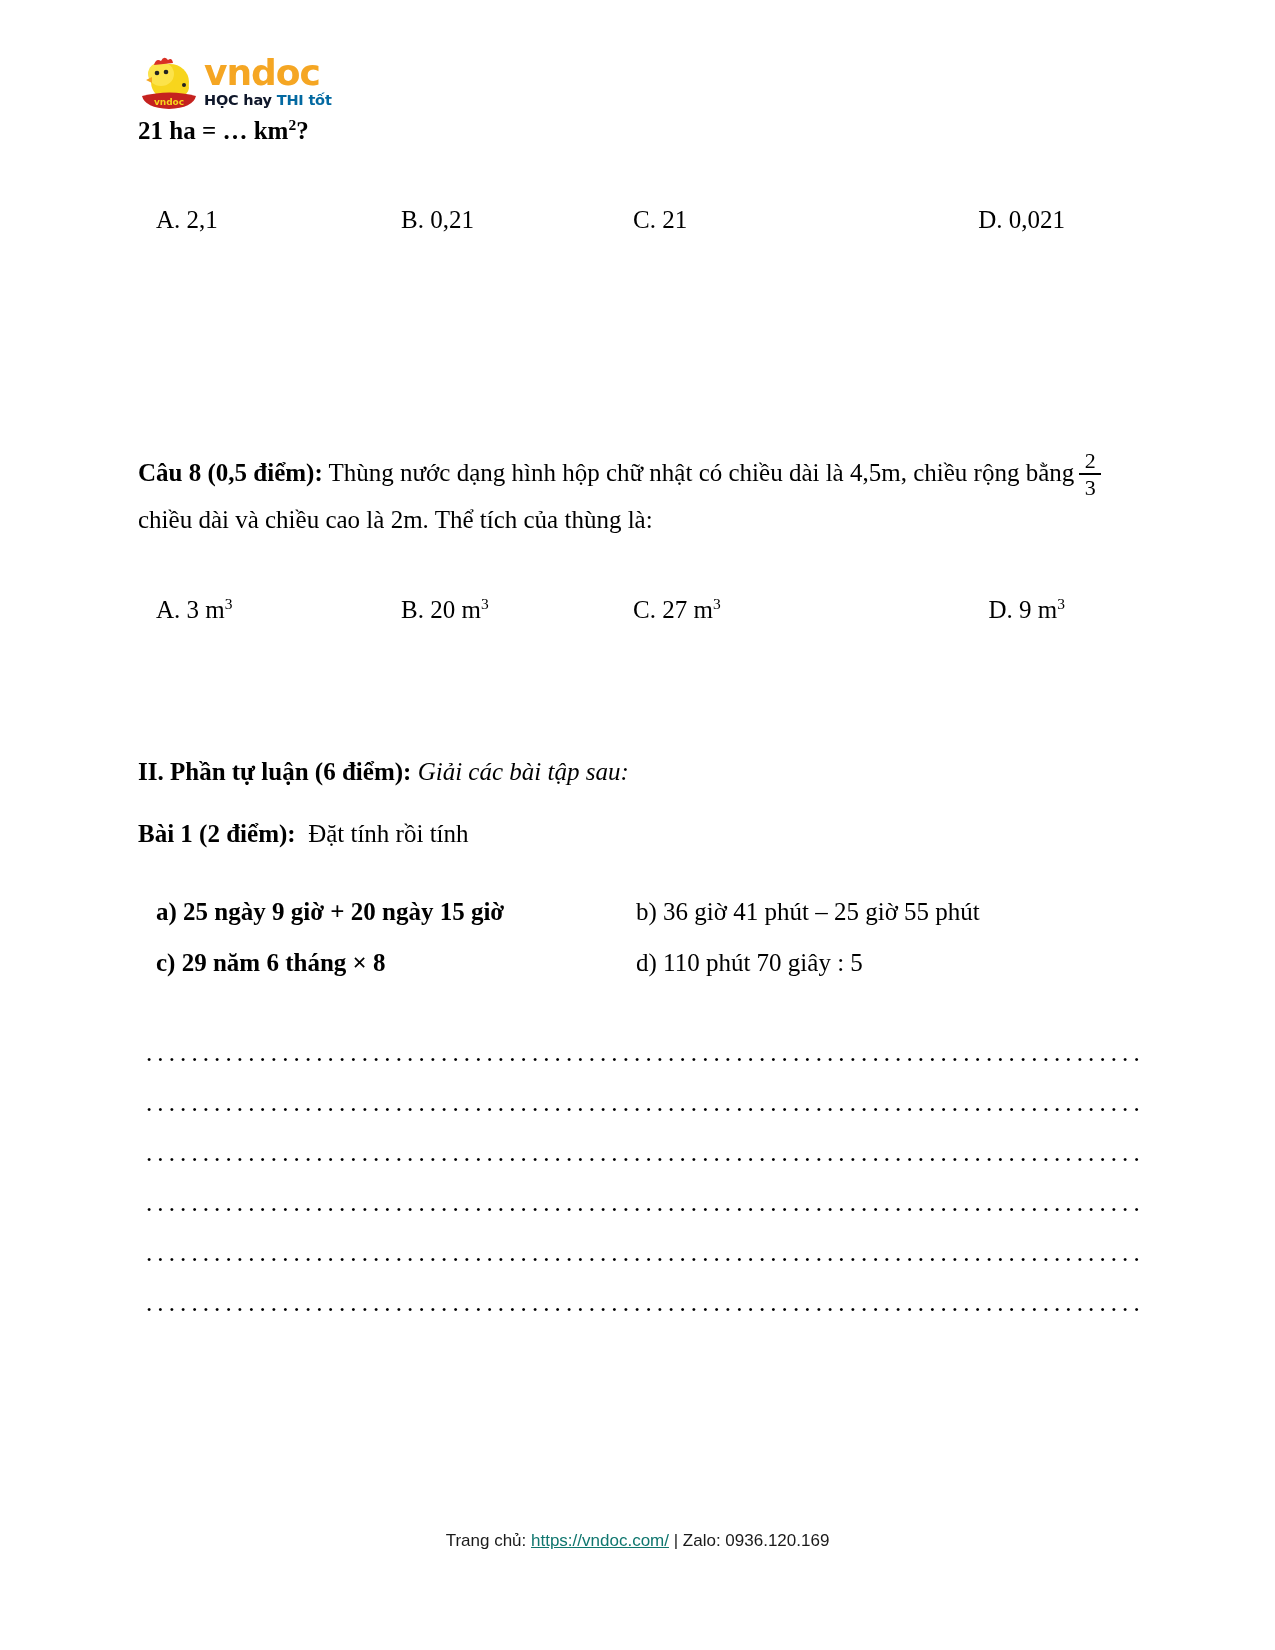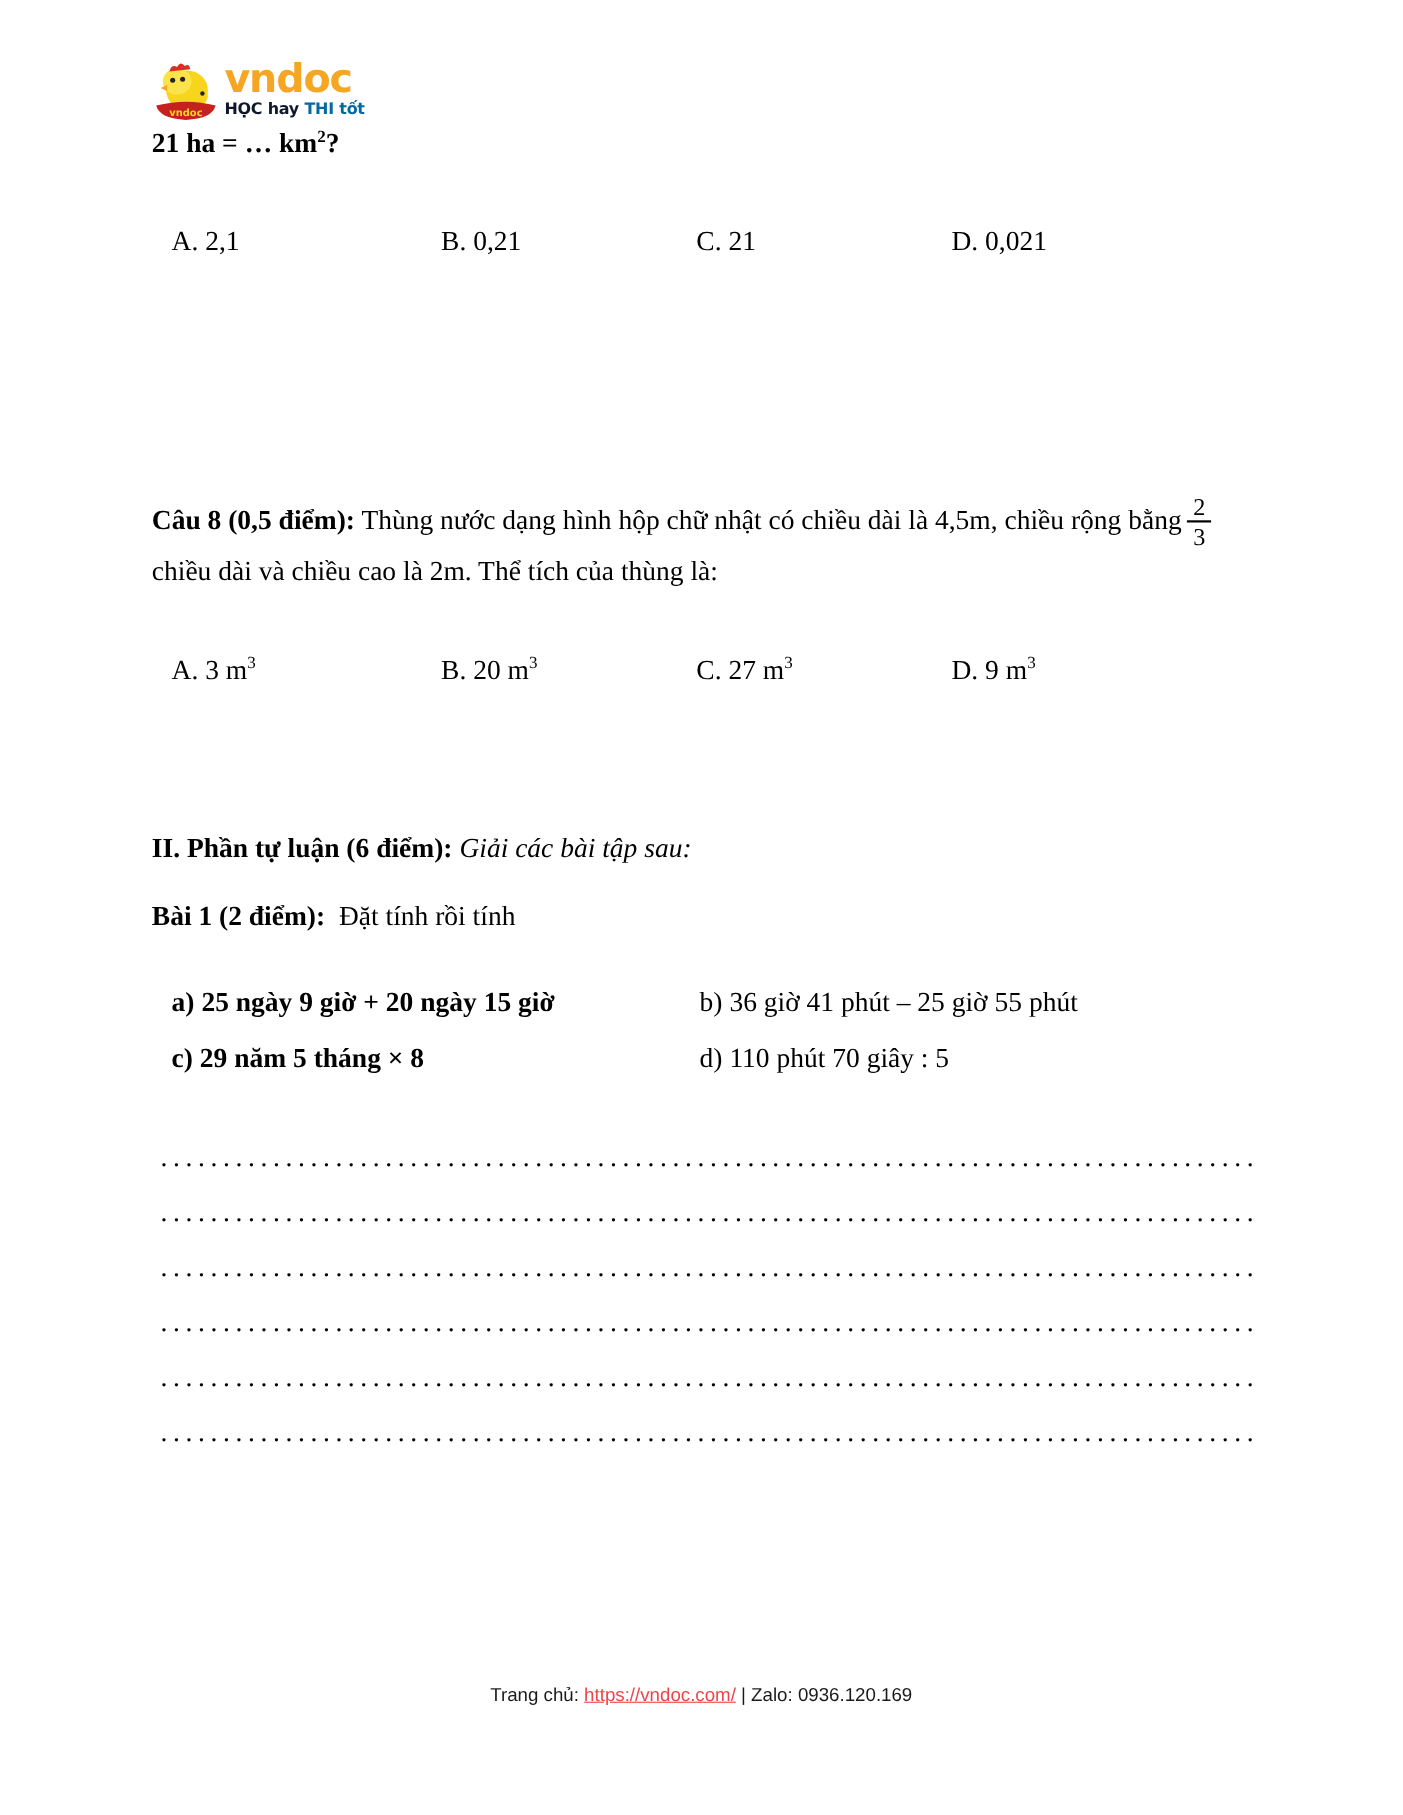--- a/index.html
+++ b/index.html
@@ -81,21 +81,21 @@
     display: flex;
     font-size: 25px;
     line-height: 1;
   }
   .opt {
     flex: none;
   }
   .opt-a { width: 245px; padding-left: 18px; }
   .opt-b { width: 232px; }
   .opt-c { width: 232px; }
-  .opt-d { width: 200px; }
+  .opt-d { width: 200px; text-align: right; }
 
   sup {
     font-size: 0.62em;
     vertical-align: super;
     line-height: 0;
   }
 
   
   .frac {
     display: inline-flex;
@@ -143,21 +143,21 @@
     position: absolute;
     left: 0;
     right: 0;
     top: 1531px;
     text-align: center;
     font-family: "Liberation Sans", "DejaVu Sans", sans-serif;
     font-size: 17px;
     color: #1a1a1a;
   }
   .footer a {
-    color: #ef4444;
+    color: #0f766e;
     text-decoration: underline;
   }
 
   .sp-6   { height: 6px; }
   .sp-10  { height: 10px; }
   .sp-14  { height: 14px; }
   .sp-18  { height: 18px; }
   .sp-22  { height: 22px; }
   .sp-26  { height: 26px; }
   .sp-30  { height: 30px; }
@@ -250,21 +250,21 @@
   <div class="sp-6"></div>
 
   <div class="ex-row">
     <div class="ex-left">a) 25 ngày 9 giờ + 20 ngày 15 giờ</div>
     <div class="ex-right">b) 36 giờ 41 phút – 25 giờ 55 phút</div>
   </div>
 
   <div class="sp-26"></div>
 
   <div class="ex-row">
-    <div class="ex-left">c) 29 năm 5 tháng × 8</div>
+    <div class="ex-left">c) 29 năm 6 tháng × 8</div>
     <div class="ex-right">d) 110 phút 70 giây : 5</div>
   </div>
 
   <div class="sp-46"></div>
   <div class="sp-18"></div>
 
   <div class="dots">......................................................................................................</div>
   <div class="sp-22"></div>
   <div class="dots">......................................................................................................</div>
   <div class="sp-22"></div>

